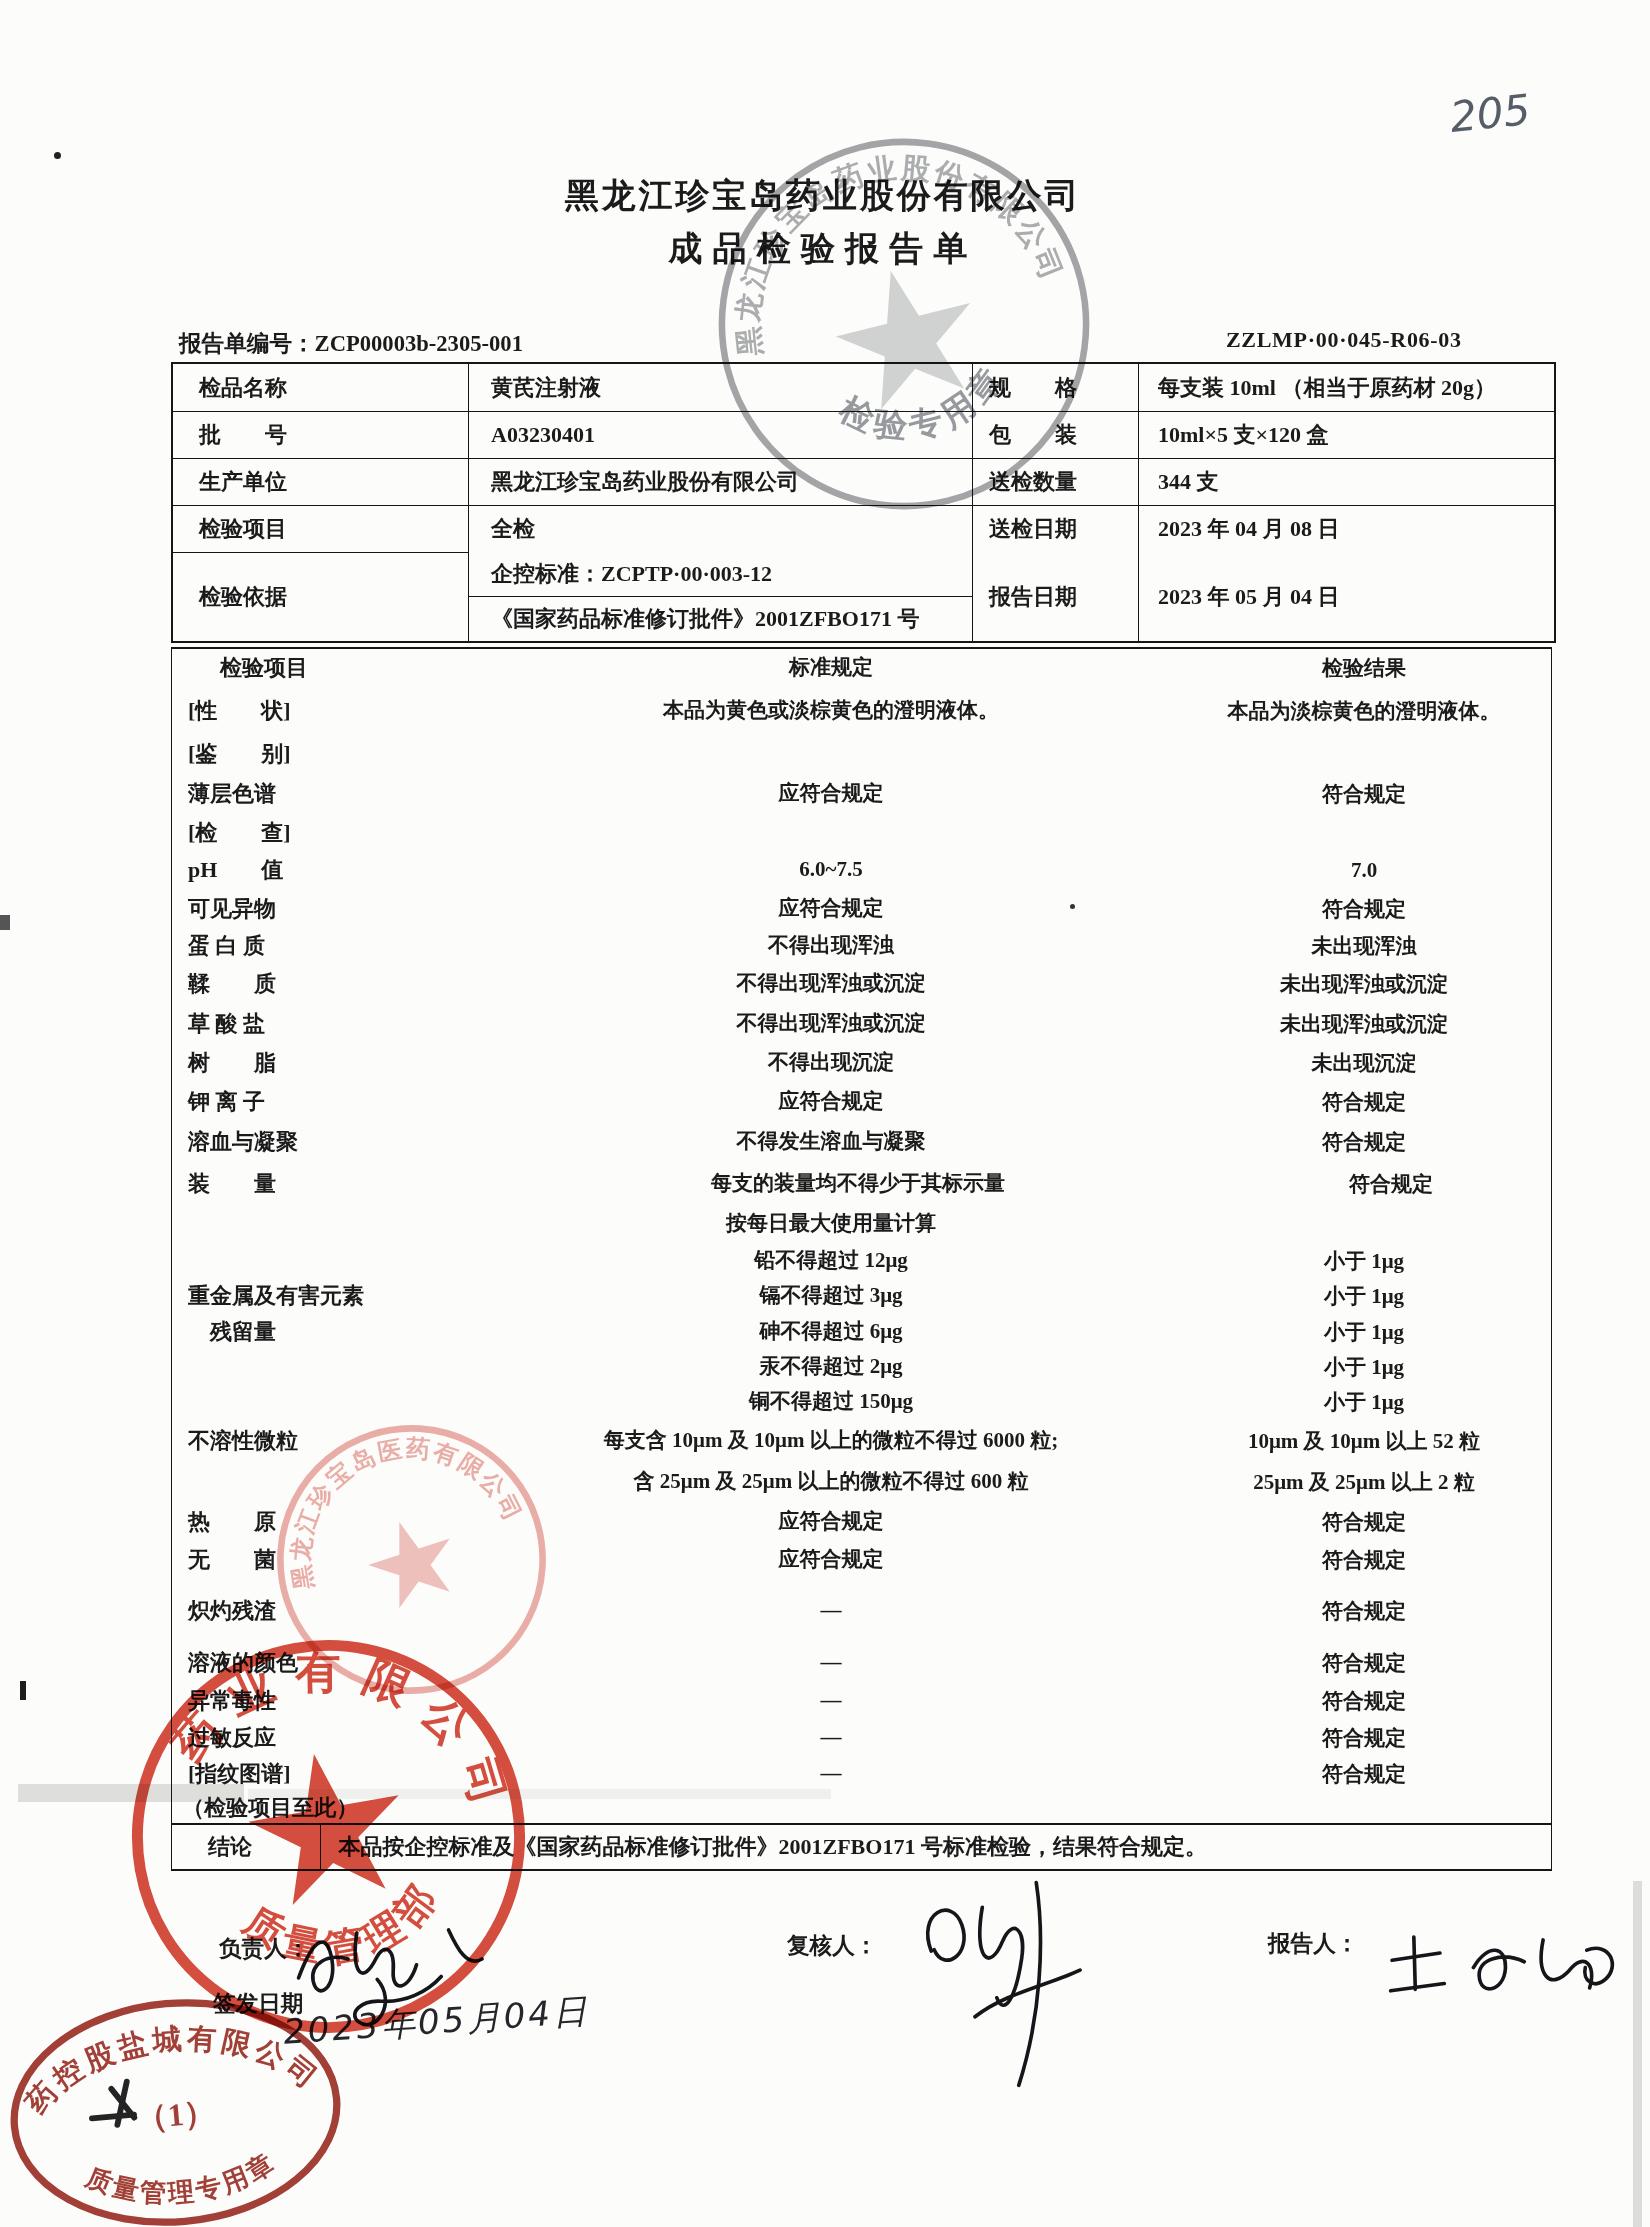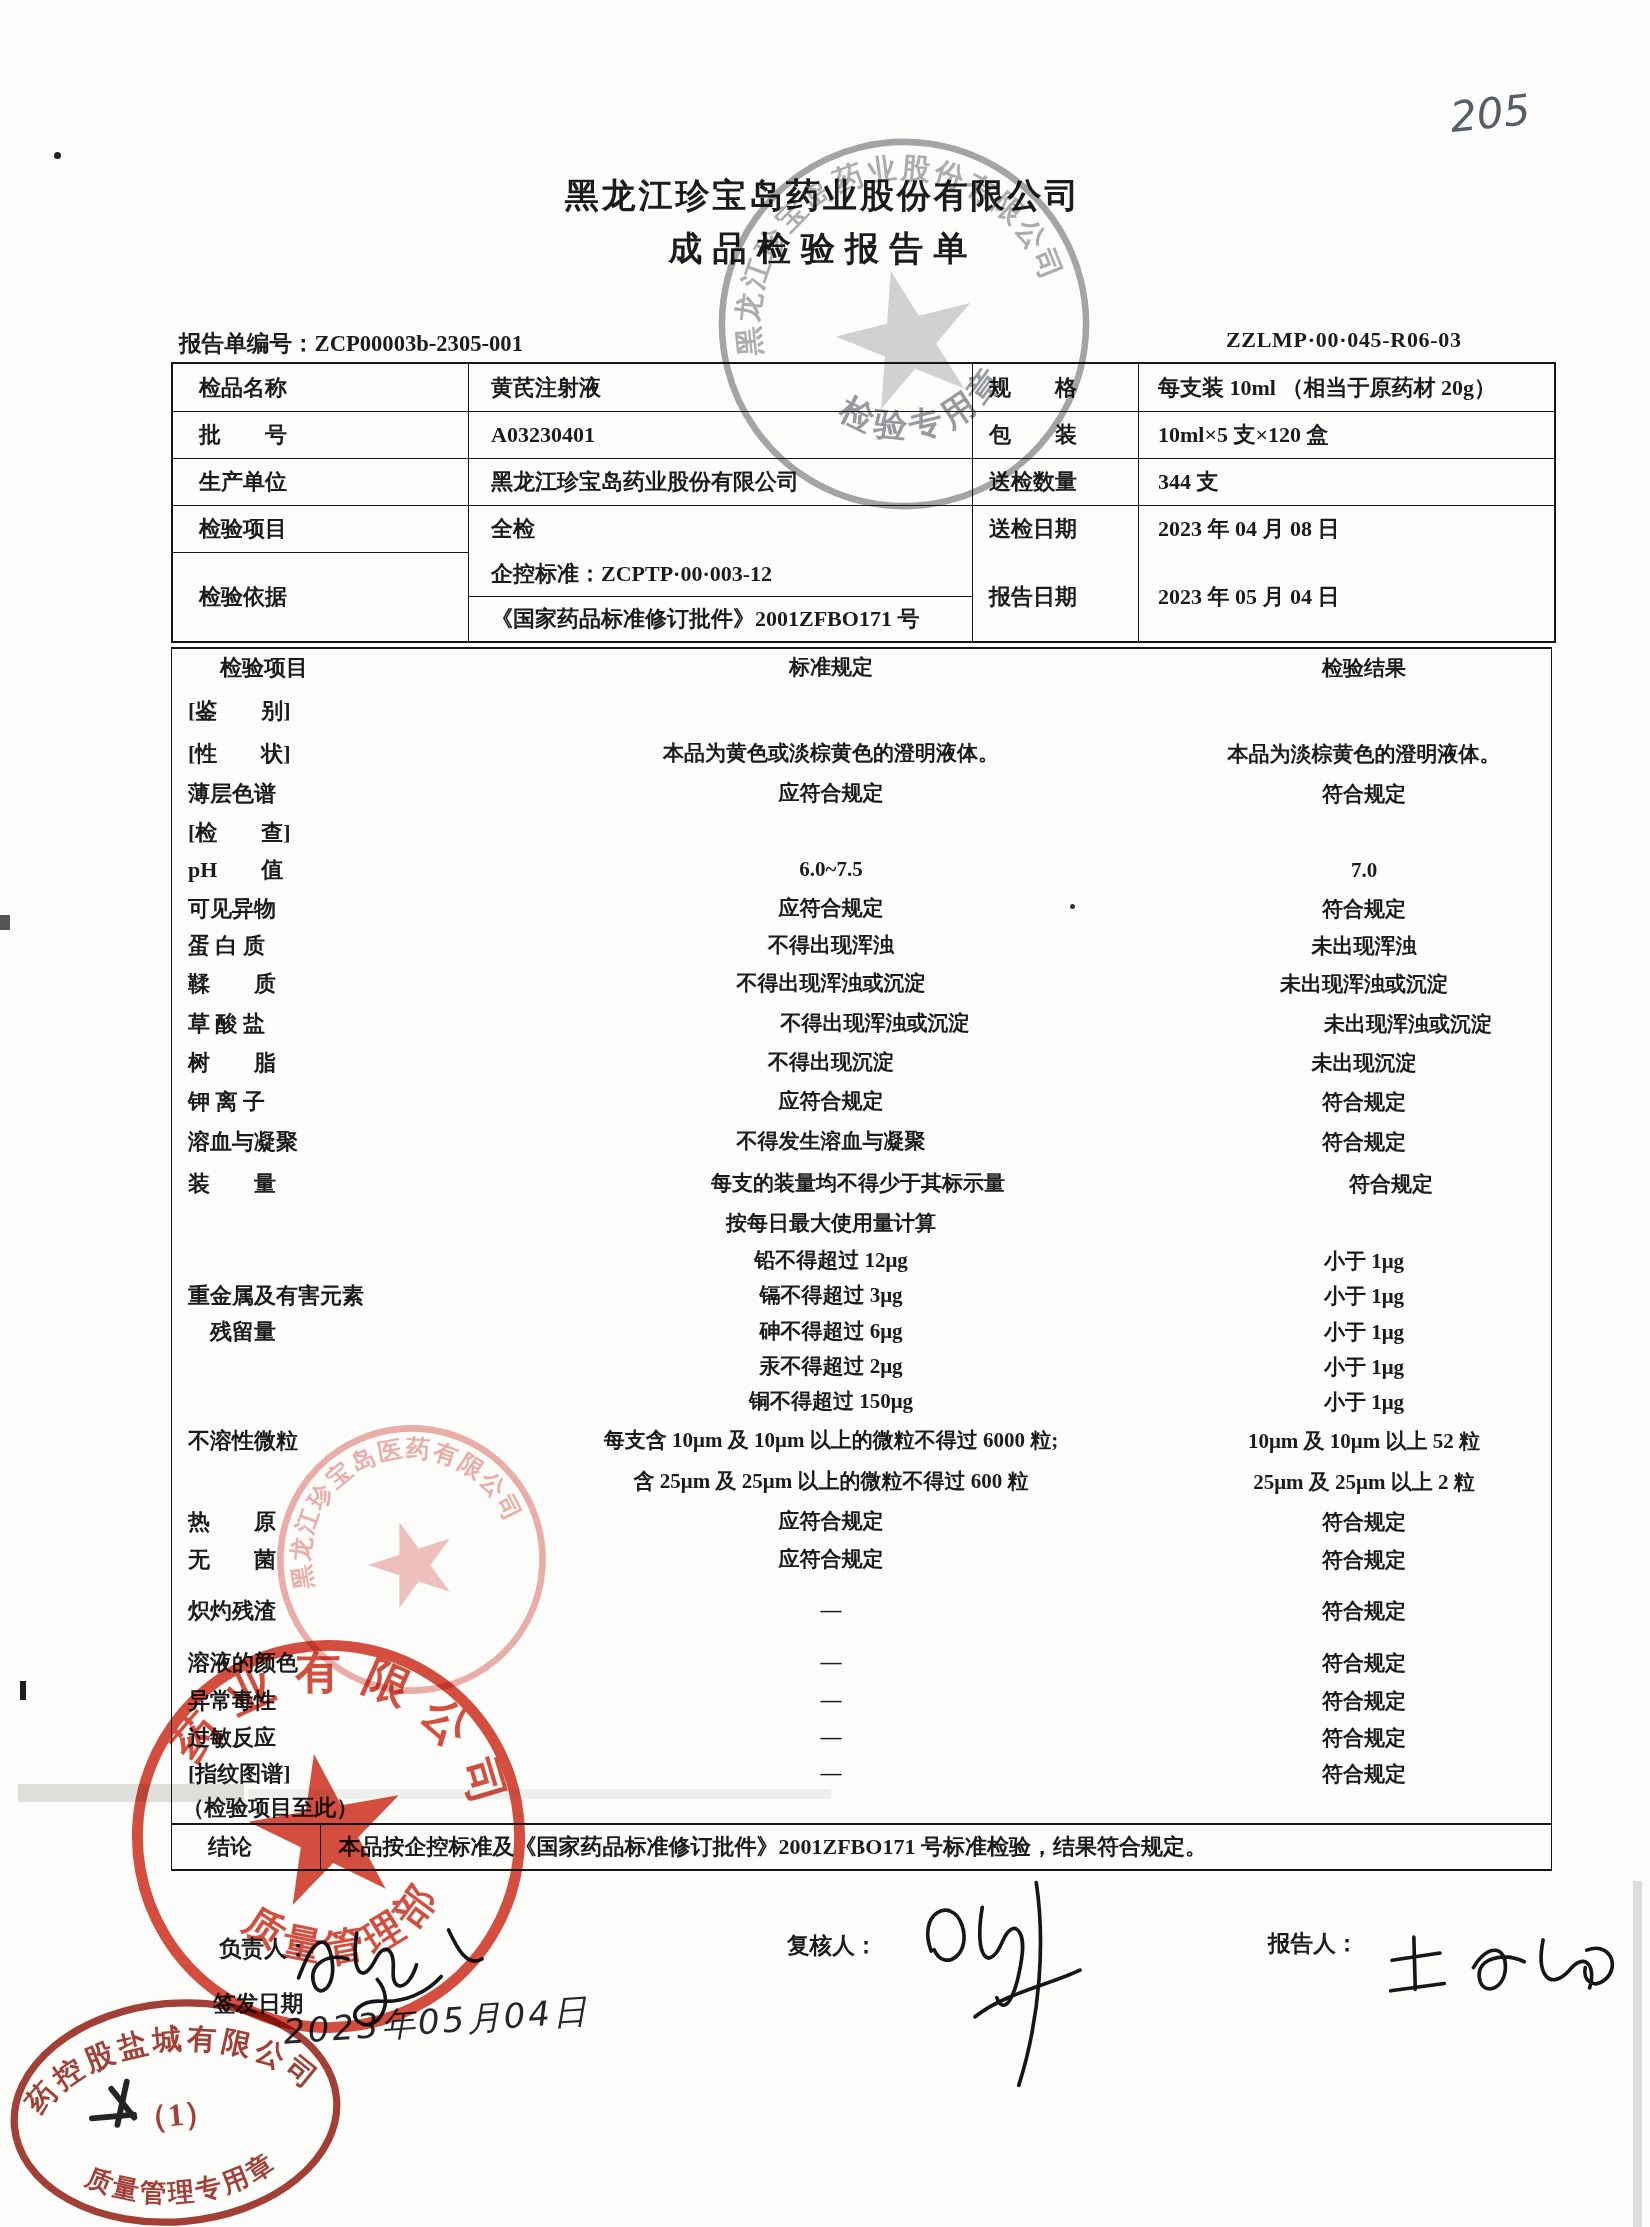--- a/index.html
+++ b/index.html
@@ -40,21 +40,21 @@
   .c3{flex:1;text-align:center;font-size:21px;font-weight:700;}
   .mheader{height:38px;}
   .mheader .c1{padding-left:48px;font-size:22px;}
   #mrows .mrow:nth-child(1){height:47px;}
   #mrows .mrow:nth-child(2){height:39px;}
   #mrows .mrow:nth-child(3){height:42px;}
   #mrows .mrow:nth-child(4){height:36px;}
   #mrows .mrow:nth-child(6){height:39px;}
   #mrows .mrow:nth-child(7){height:35px;}
   #mrows .mrow:nth-child(8){height:41px;}
-  #mrows .mrow:nth-child(9){height:39px;gap:44px;}
+  #mrows .mrow:nth-child(9){height:39px;}
   #mrows .mrow:nth-child(10){height:39px;}
   #mrows .mrow:nth-child(11){height:39px;}
   #mrows .mrow:nth-child(12){height:42px;}
   #mrows .mrow:nth-child(13){height:41px;gap:27px;}
   #mrows .mrow:nth-child(14){height:39px;}
   #mrows .mrow:nth-child(15){height:35px;}
   #mrows .mrow:nth-child(16){height:36px;}
   #mrows .mrow:nth-child(17){height:35px;}
   #mrows .mrow:nth-child(18){height:35px;}
   #mrows .mrow:nth-child(19){height:36px;}
@@ -154,28 +154,28 @@
 
   <div class="abs topline2"></div>
   <div class="abs mtable">
     <div class="mrow mheader">
       <div class="c1">检验项目</div>
       <div class="c2">标准规定</div>
       <div class="c3">检验结果</div>
     </div>
     <div id="mrows">
         <div class="mrow">
+      <div class="c1">[性　　状]</div>
+      <div class="c2">本品为黄色或淡棕黄色的澄明液体。</div>
+      <div class="c3">本品为淡棕黄色的澄明液体。</div>
+    </div>
+        <div class="mrow">
       <div class="c1">[鉴　　别]</div>
       <div class="c2"></div>
       <div class="c3"></div>
-    </div>
-        <div class="mrow">
-      <div class="c1">[性　　状]</div>
-      <div class="c2">本品为黄色或淡棕黄色的澄明液体。</div>
-      <div class="c3">本品为淡棕黄色的澄明液体。</div>
     </div>
         <div class="mrow">
       <div class="c1">薄层色谱</div>
       <div class="c2">应符合规定</div>
       <div class="c3">符合规定</div>
     </div>
         <div class="mrow">
       <div class="c1">[检　　查]</div>
       <div class="c2"></div>
       <div class="c3"></div>

